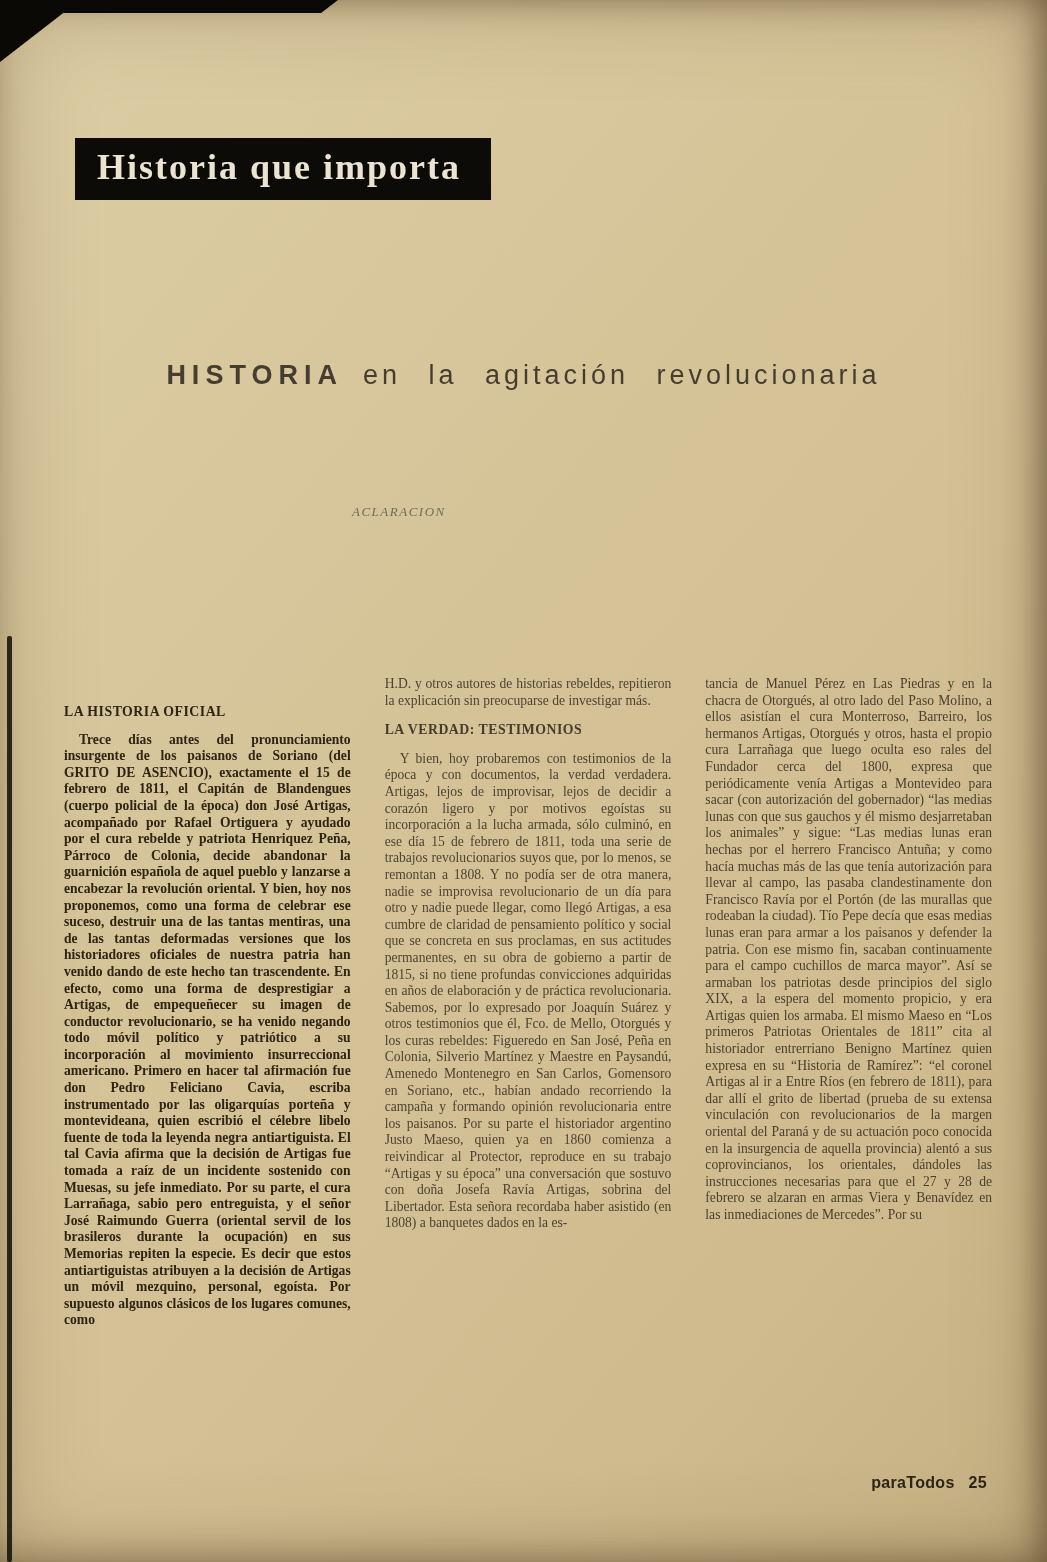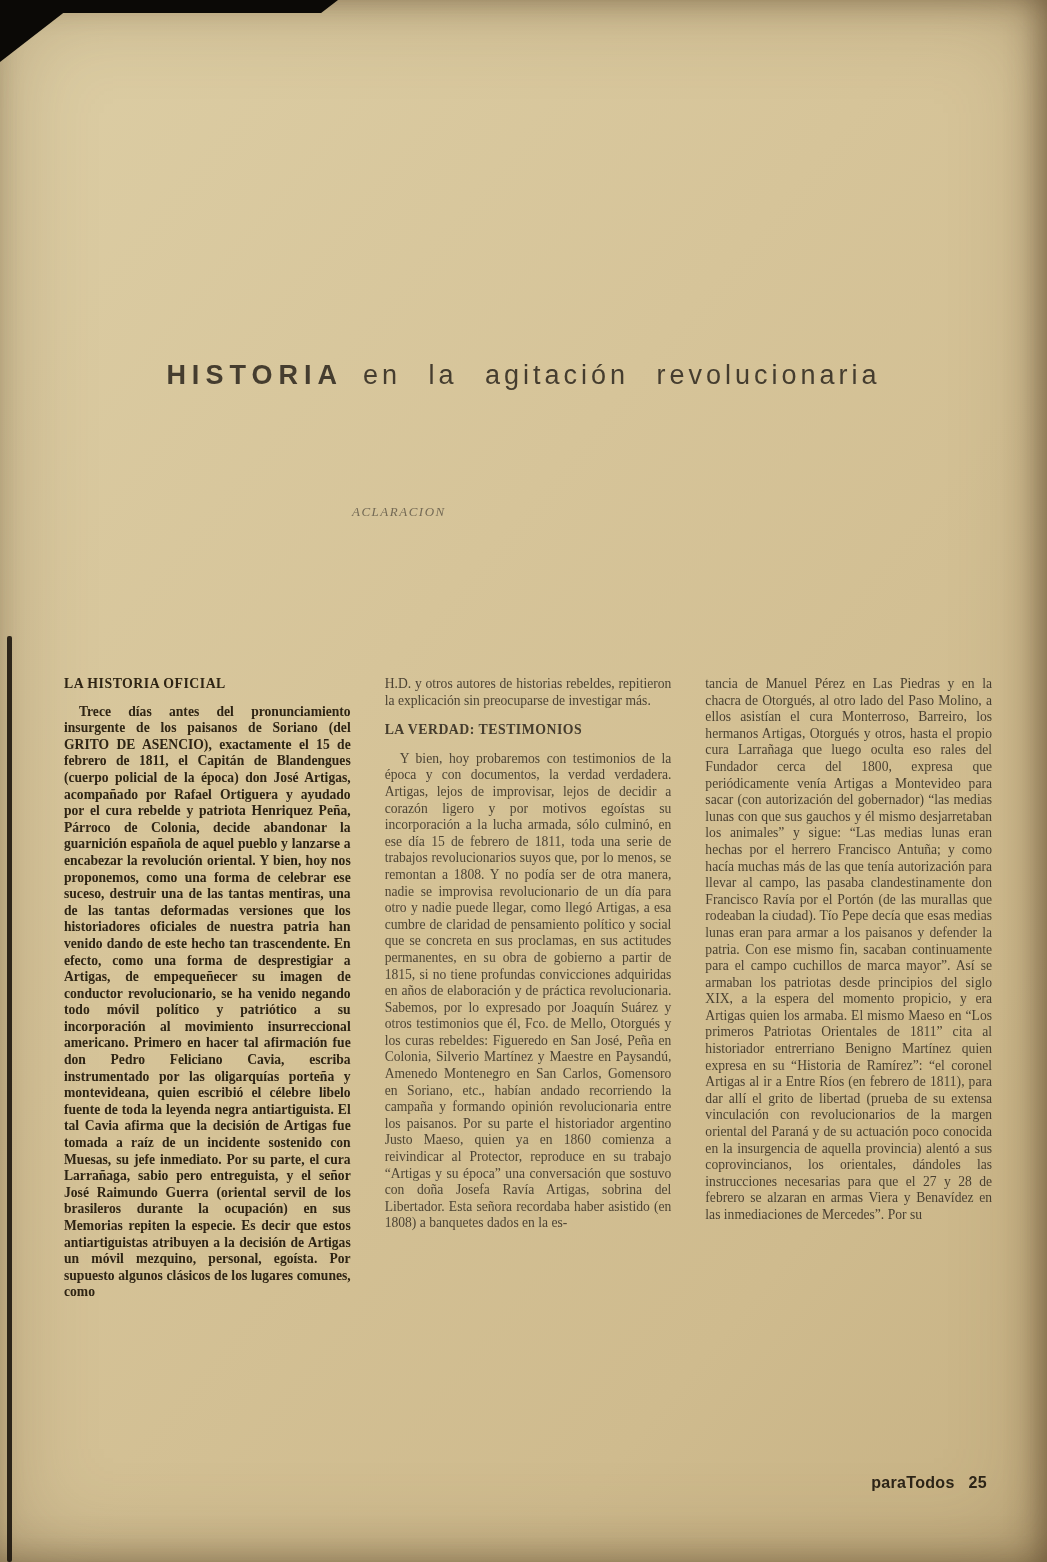--- a/index.html
+++ b/index.html
@@ -80,21 +80,21 @@
     text-align:justify;
   }
   .col h3 {
     font-size:13.8px;
     font-weight:bold;
     letter-spacing:0.5px;
   }
   .col .indent { text-indent:15px; }
 
   .col-1 { color:#2e2414; font-weight:bold; }
-  .col-1 h3 { margin-bottom:11px; }
+  .col-1 h3 { margin-bottom:11px;margin-top:28px; }
   .col-2 { color:#4c4334; }
   .col-2 h3 { margin:13px 0 12px 0; color:#453c2d; }
   .col-3 { color:#483f30; }
 
   .footer {
     position:absolute; right:60px; bottom:70px;
     font-family:"Liberation Sans", sans-serif;
     font-weight:bold;
     font-size:16px;
     color:#2c2417;
@@ -104,20 +104,23 @@
 </style>
 </head>
 <body>
 
 <div class="page">
 
   <div class="corner-wedge"></div>
   <div class="top-strip"></div>
   <div class="left-line"></div>
 
+  <div class="banner">
+    <span>Historia que importa</span>
+  </div>
 
   <div class="title">
     <span class="t-bold">HISTORIA</span><span class="t-rest">en la agitación revolucionaria</span>
   </div>
 
   <div class="aclaracion">
     <span class="acl-label">ACLARACION</span>
   </div>
 
   <div class="columns">

